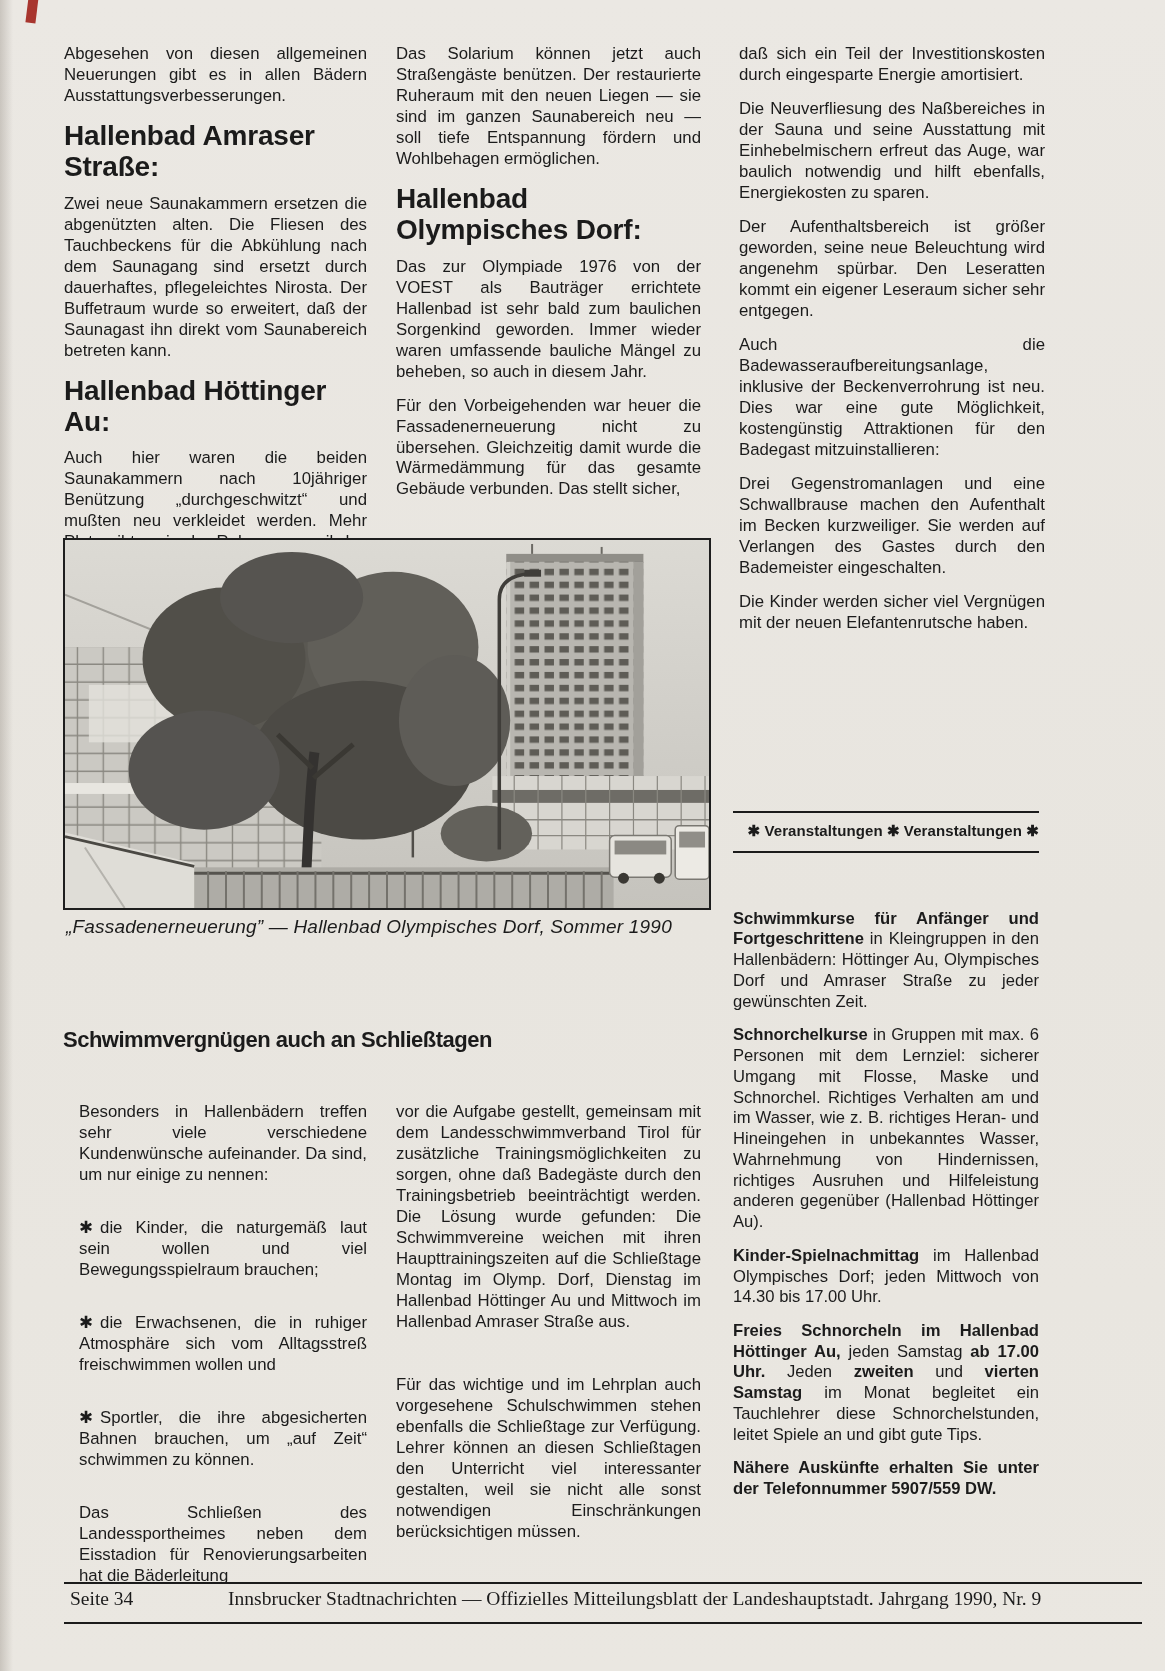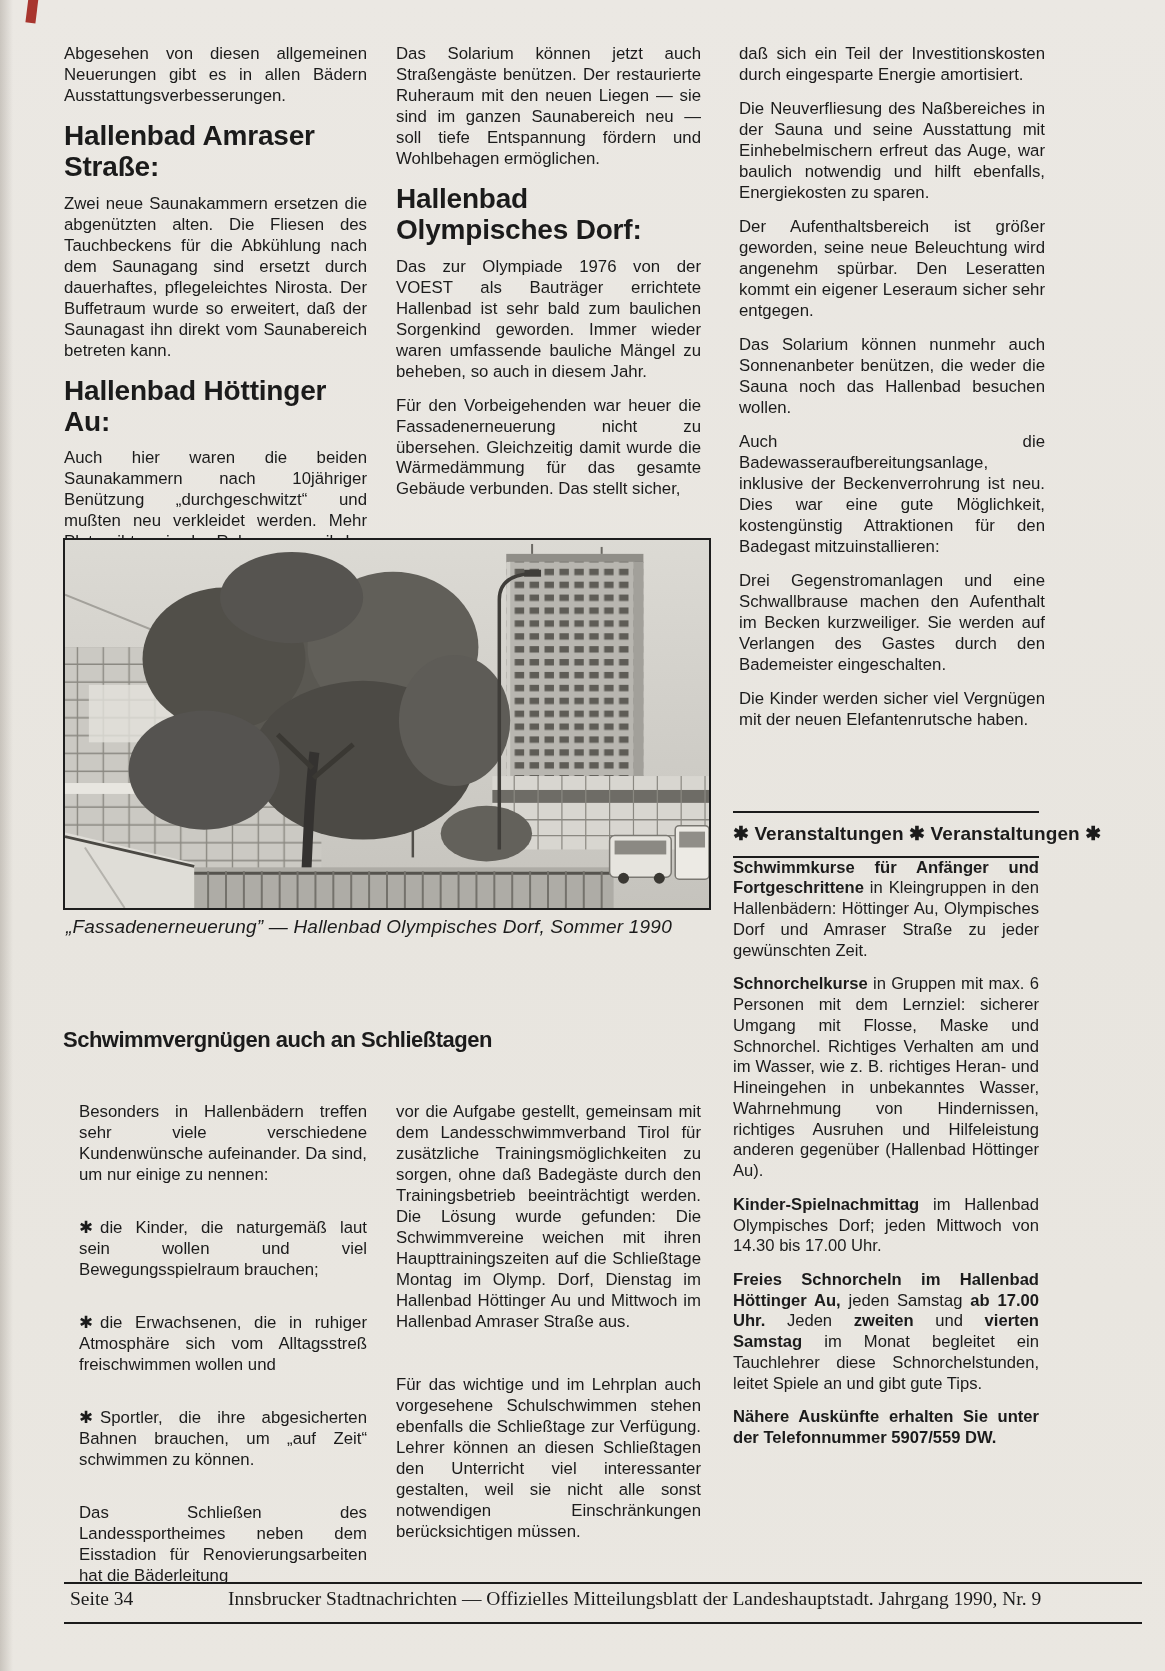--- a/index.html
+++ b/index.html
@@ -15,22 +15,22 @@
     background:#a8352e; transform:rotate(7deg); }
   .col { position:absolute; text-align:justify; font-size:16.8px; line-height:1.25; }
   .col p { margin:0 0 13px 0; }
   .sec-head { font-size:28px; line-height:1.12; font-weight:700; letter-spacing:-.2px;
     margin:8px 0 11px 0; white-space:pre-line; text-align:left; }
   #col1-top { left:64px;  top:44px;  width:303px; }
   #col2-top { left:396px; top:44px;  width:305px; }
   #col3-top { left:739px; top:44px;  width:306px; }
   #col3-events { left:733px; top:811px; width:306px; font-size:16.6px; }
   .events-box { border-top:2px solid #1b1b1b; border-bottom:2px solid #1b1b1b;
-    padding:9px 0 10px 0; text-align:left; font-weight:700; font-size:19px;
-    white-space:nowrap; letter-spacing:.1px; }
+    padding:9px 0 10px 0; text-align:right; font-weight:700; font-size:15px;
+    white-space:nowrap; margin-bottom:56px; letter-spacing:.1px; }
   .event { margin:0 0 28px 0; }
   .event b { font-weight:700; }
   .photo { position:absolute; left:63px; top:538px; width:648px; height:372px;
     border:2px solid #1e1e1e; display:block; background:#cfcdc7; }
   .caption { position:absolute; left:66px; top:916px; width:645px;
     font-style:italic; font-size:19px; letter-spacing:.2px; }
   .headline { position:absolute; left:63px; top:1027px; width:700px;
     font-size:22px; font-weight:700; letter-spacing:-.5px; white-space:nowrap; }
   #feat-col1 { left:64px;  top:1102px; width:303px; }
   #feat-col1 p { margin-bottom:32px;margin-left:15px; }
@@ -66,21 +66,20 @@
     <h2 class="sec-head">Hallenbad
 Olympisches Dorf:</h2>
     <p>Das zur Olympiade 1976 von der VOEST als Bauträger errichtete Hallenbad ist sehr bald zum baulichen Sorgenkind geworden. Immer wieder waren umfassende bauliche Mängel zu beheben, so auch in diesem Jahr.</p>
     <p>Für den Vorbeigehenden war heuer die Fassadenerneuerung nicht zu übersehen. Gleichzeitig damit wurde die Wärmedämmung für das gesamte Gebäude verbunden. Das stellt sicher,</p>
   </div>
 
   <div class="col" id="col3-top">
     <p>daß sich ein Teil der Investitionskosten durch eingesparte Energie amortisiert.</p>
     <p>Die Neuverfliesung des Naßbereiches in der Sauna und seine Ausstattung mit Einhebelmischern erfreut das Auge, war baulich notwendig und hilft ebenfalls, Energiekosten zu sparen.</p>
     <p>Der Aufenthaltsbereich ist größer geworden, seine neue Beleuchtung wird angenehm spürbar. Den Leseratten kommt ein eigener Leseraum sicher sehr entgegen.</p>
-    <p>Das Solarium können nunmehr auch Sonnenanbeter benützen, die weder die Sauna noch das Hallenbad besuchen wollen.</p>
     <p>Auch die Badewasseraufbereitungsanlage, inklusive der Beckenverrohrung ist neu. Dies war eine gute Möglichkeit, kostengünstig Attraktionen für den Badegast mitzuinstallieren:</p>
     <p>Drei Gegenstromanlagen und eine Schwallbrause machen den Aufenthalt im Becken kurzweiliger. Sie werden auf Verlangen des Gastes durch den Bademeister eingeschalten.</p>
     <p>Die Kinder werden sicher viel Vergnügen mit der neuen Elefantenrutsche haben.</p>
   </div>
 
   <div class="col" id="col3-events">
     <div class="events-box">
       <span>✱  Veranstaltungen  ✱  Veranstaltungen  ✱</span>
     </div>
     <p class="event"><b>Schwimmkurse für Anfänger und Fortgeschrittene</b><span> in Kleingruppen in den Hallenbädern: Höttinger Au, Olympisches Dorf und Amraser Straße zu jeder gewünschten Zeit.</span></p>

